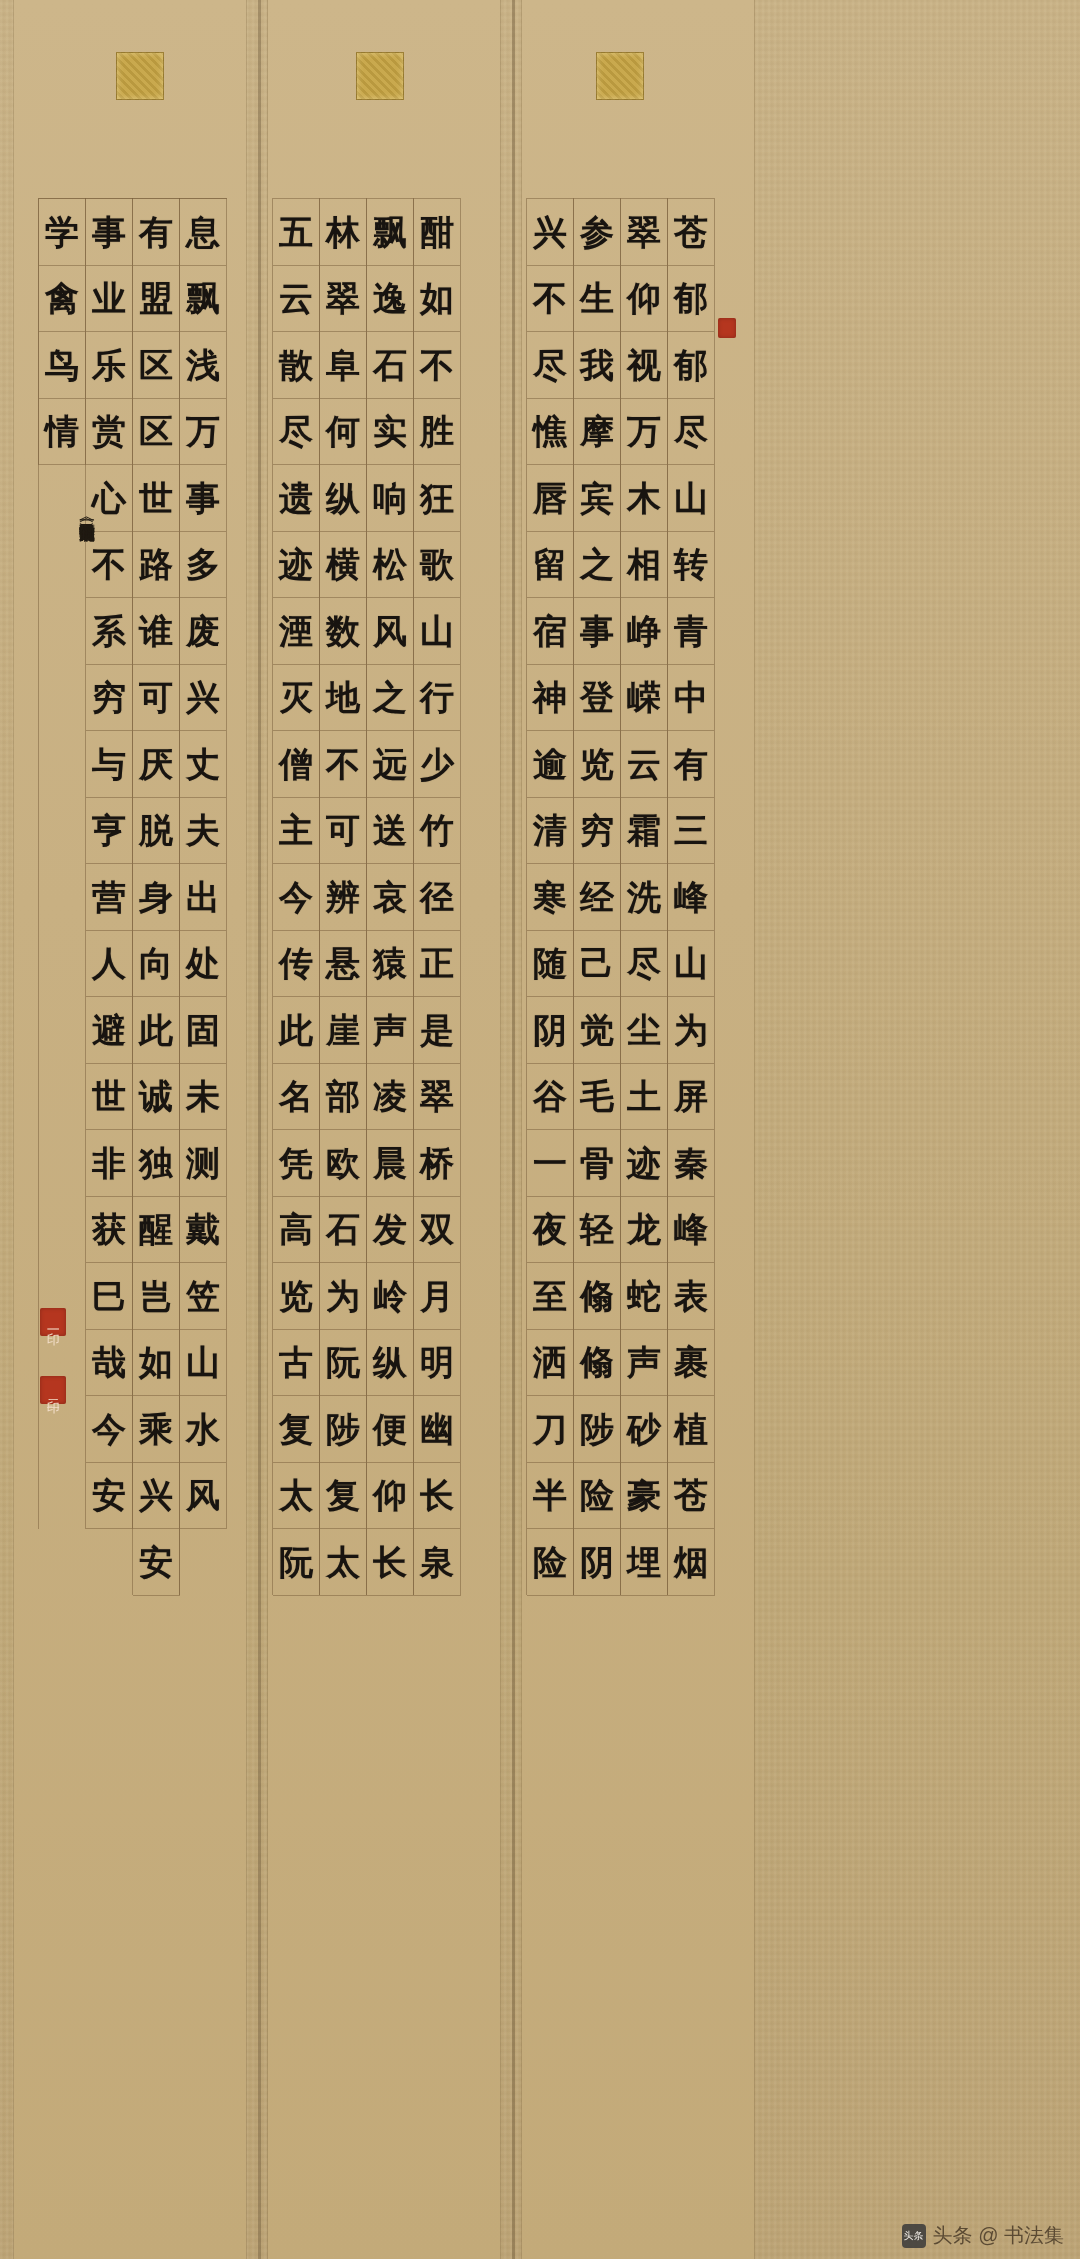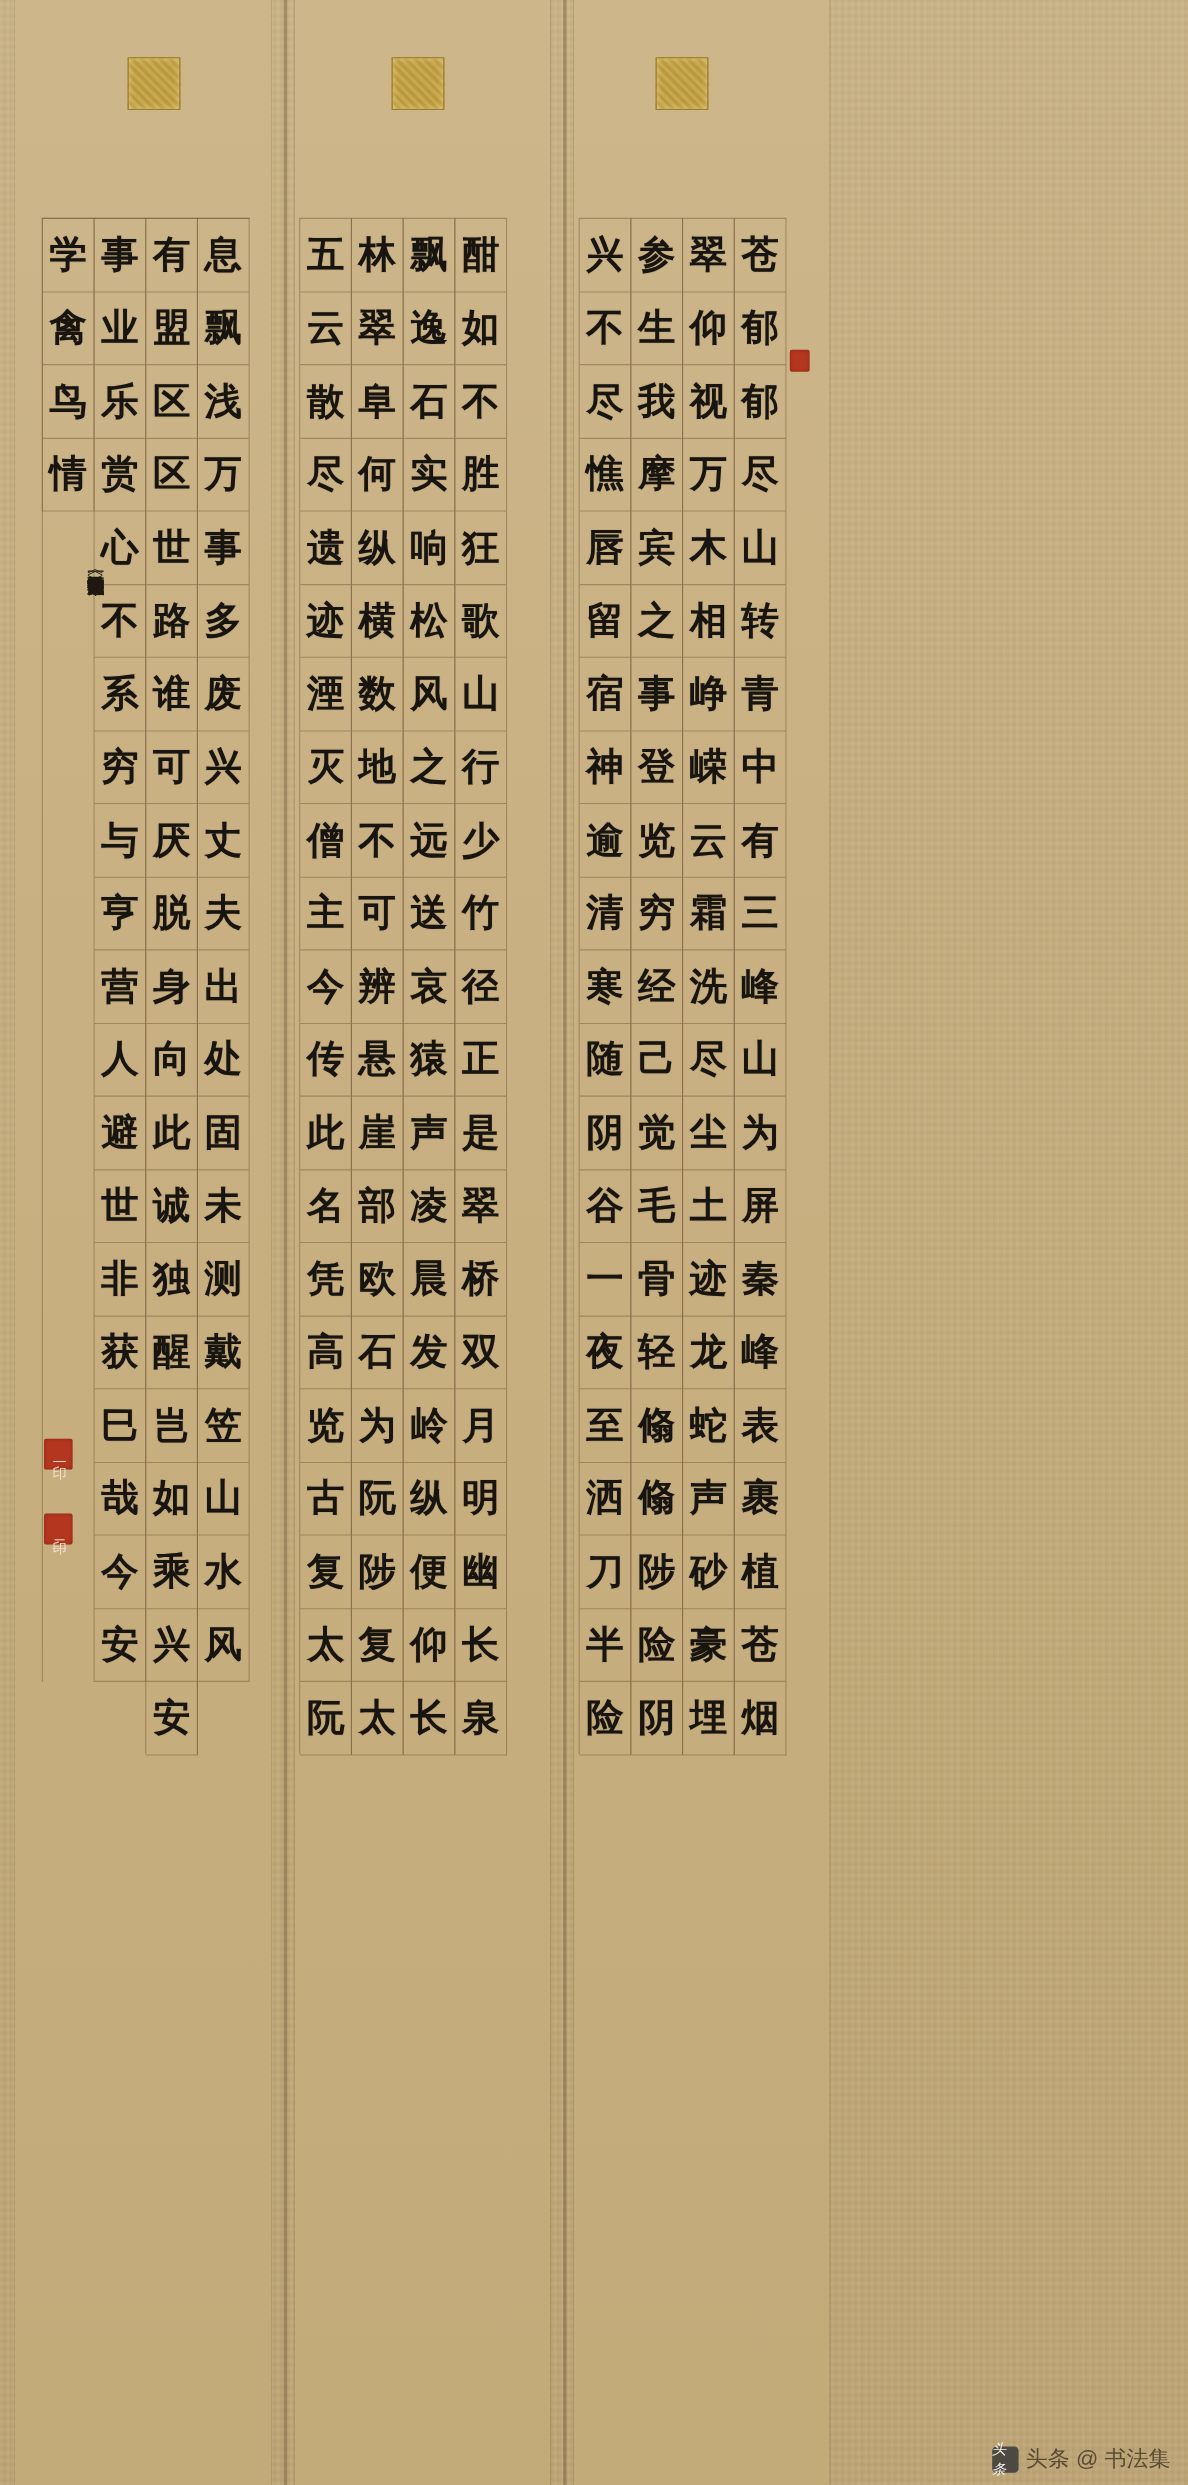--- a/index.html
+++ b/index.html
@@ -121,25 +121,24 @@
     font-size: 20px;
     font-family: "Liberation Sans", sans-serif;
     opacity: 0.85;
   }
   .wm-logo {
     width: 24px;
     height: 24px;
     border-radius: 4px;
     background: #3a3a3a;
     color: #fff;
-    font-size: 13px;
+    font-size: 10px;
     display: flex;
     align-items: center;
     justify-content: center;
-    font-style: italic;
   }
 </style>
 </head>
 <body>
 
 <div id="artwork">
 
   <div class="panel" style="left:14px; width:232px;"></div>
   <div class="seal-top" style="left:116px; top:52px;"></div>
 

